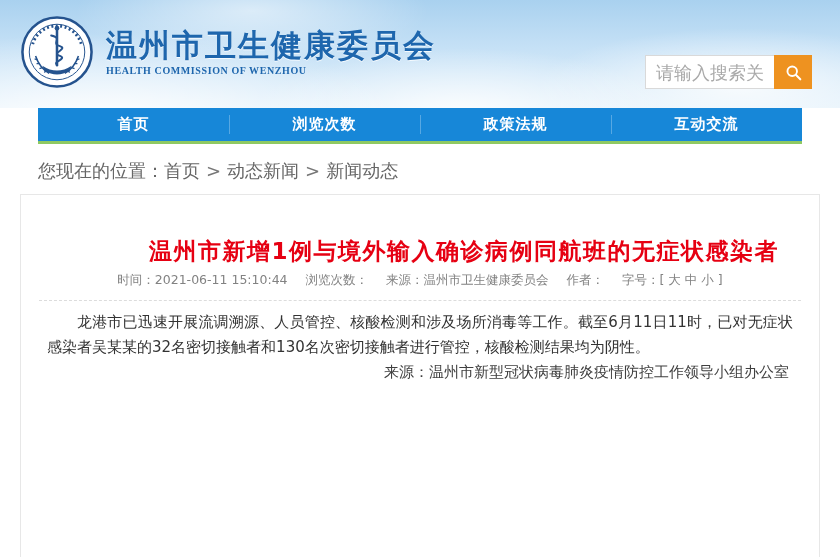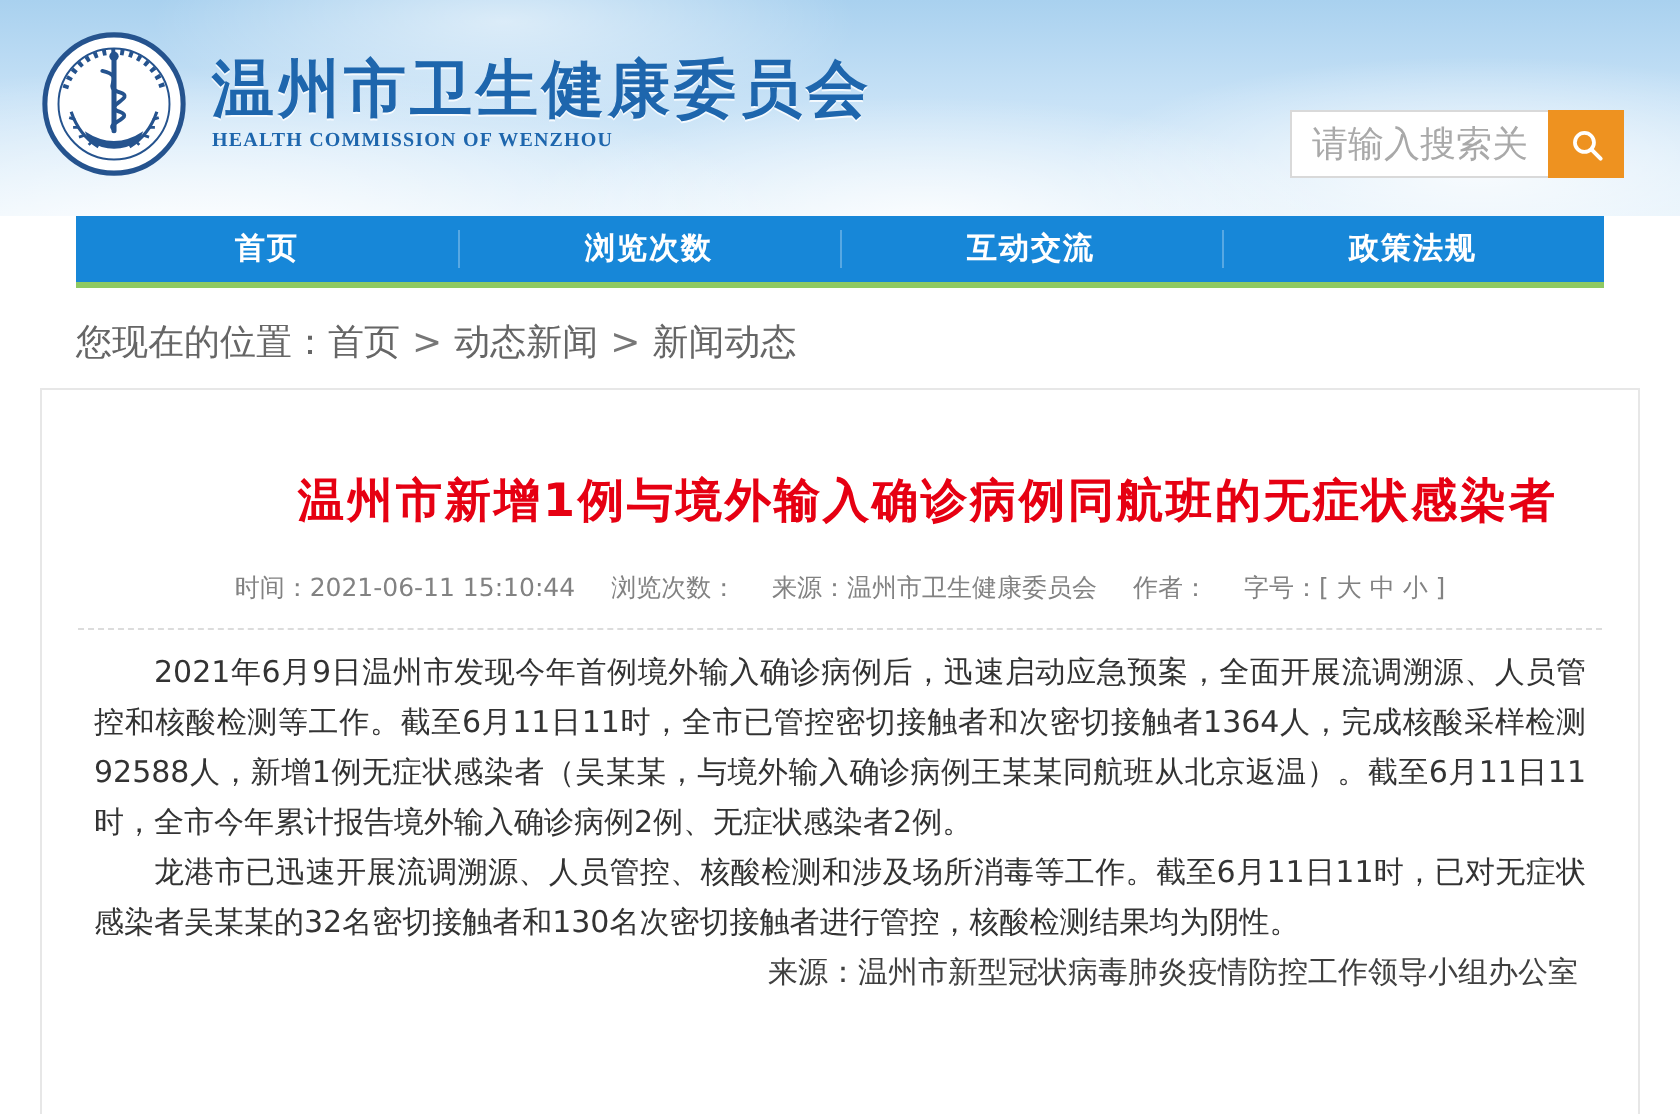--- a/index.html
+++ b/index.html
@@ -38,21 +38,21 @@
 
   
   .breadcrumb { margin:15px 38px 11px; font-size:18px; color:#666; }
   .breadcrumb a { color:#666; text-decoration:none; cursor:pointer; }
   .breadcrumb .sep { margin:0 6px; color:#777; }
 
   
   .content-box { margin:0 20px; border:1px solid #e7e7e7; background:#fff; min-height:375px; padding-top:42px; }
   .article-title { text-align:right; color:#e60012; font-size:23px; font-weight:700;
     margin:0 40px; letter-spacing:1.5px; line-height:1.3; }
-  .article-meta { text-align:center; font-size:12.5px; color:#828282; margin-top:19px; }
+  .article-meta { text-align:center; font-size:12.5px; color:#828282; margin-top:5px; }
   .meta-item { margin:0 7px; white-space:nowrap; }
   .meta-fontsize { cursor:pointer; }
   .meta-divider { border-bottom:1px dashed #dcdcdc; margin:11px 18px 0; }
   .article-body { padding:9px 26px 0; }
   .article-body p { text-indent:2em; font-size:15px; line-height:25px; color:#333;
     text-align:justify; }
   .article-source { text-align:right; font-size:15px; line-height:25px; color:#404040;
     padding:0 30px 0 0; margin-top:0; }
 </style>
 </head>
@@ -89,22 +89,22 @@
           <line x1="13" y1="13" x2="18" y2="18" stroke="#ffffff" stroke-width="2.4" stroke-linecap="round"></line>
         </svg>
       </button>
     </div>
   </header>
 
   <nav class="nav">
     <div class="nav-inner">
       <a class="nav-item">首页</a>
       <a class="nav-item">浏览次数</a>
+      <a class="nav-item">政策法规</a>
       <a class="nav-item">互动交流</a>
-      <a class="nav-item">政策法规</a>
     </div>
   </nav>
 
   <div class="breadcrumb">
     <span>您现在的位置：</span><a>首页</a><span class="sep">&gt;</span><a>动态新闻</a><span class="sep">&gt;</span><a>新闻动态</a>
   </div>
 
   <main class="content-box">
     <h1 class="article-title">温州市新增1例与境外输入确诊病例同航班的无症状感染者</h1>
 
@@ -112,21 +112,20 @@
       <span class="meta-item"><span>时间：</span><span>2021-06-11 15:10:44</span></span>
       <span class="meta-item"><span>浏览次数：</span><span></span></span>
       <span class="meta-item"><span>来源：</span><span>温州市卫生健康委员会</span></span>
       <span class="meta-item"><span>作者：</span><span></span></span>
       <span class="meta-item"><span>字号：</span><span class="meta-fontsize">[ 大 中 小 ]</span></span>
     </div>
 
     <div class="meta-divider"></div>
 
     <div class="article-body">
-      <p>2021年6月9日温州市发现今年首例境外输入确诊病例后，迅速启动应急预案，全面开展流调溯源、人员管控和核酸检测等工作。截至6月11日11时，全市已管控密切接触者和次密切接触者1364人，完成核酸采样检测92588人，新增1例无症状感染者（吴某某，与境外输入确诊病例王某某同航班从北京返温）。截至6月11日11时，全市今年累计报告境外输入确诊病例2例、无症状感染者2例。</p>
       <p>龙港市已迅速开展流调溯源、人员管控、核酸检测和涉及场所消毒等工作。截至6月11日11时，已对无症状感染者吴某某的32名密切接触者和130名次密切接触者进行管控，核酸检测结果均为阴性。</p>
     </div>
 
     <div class="article-source">来源：温州市新型冠状病毒肺炎疫情防控工作领导小组办公室</div>
 
   </main>
 
 </div>
 
 </body></html>

